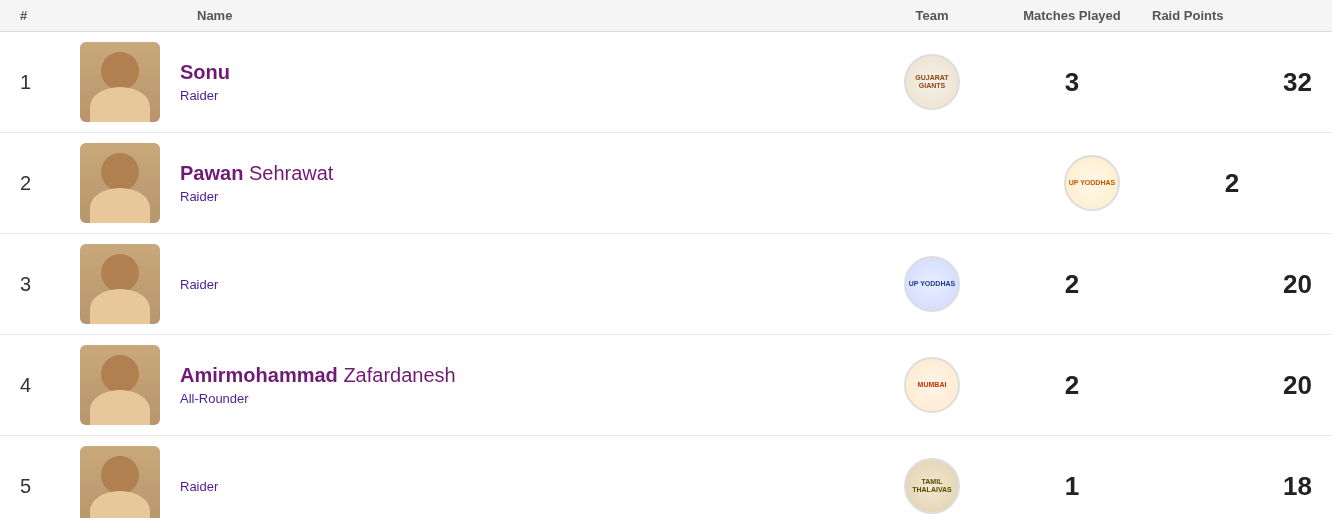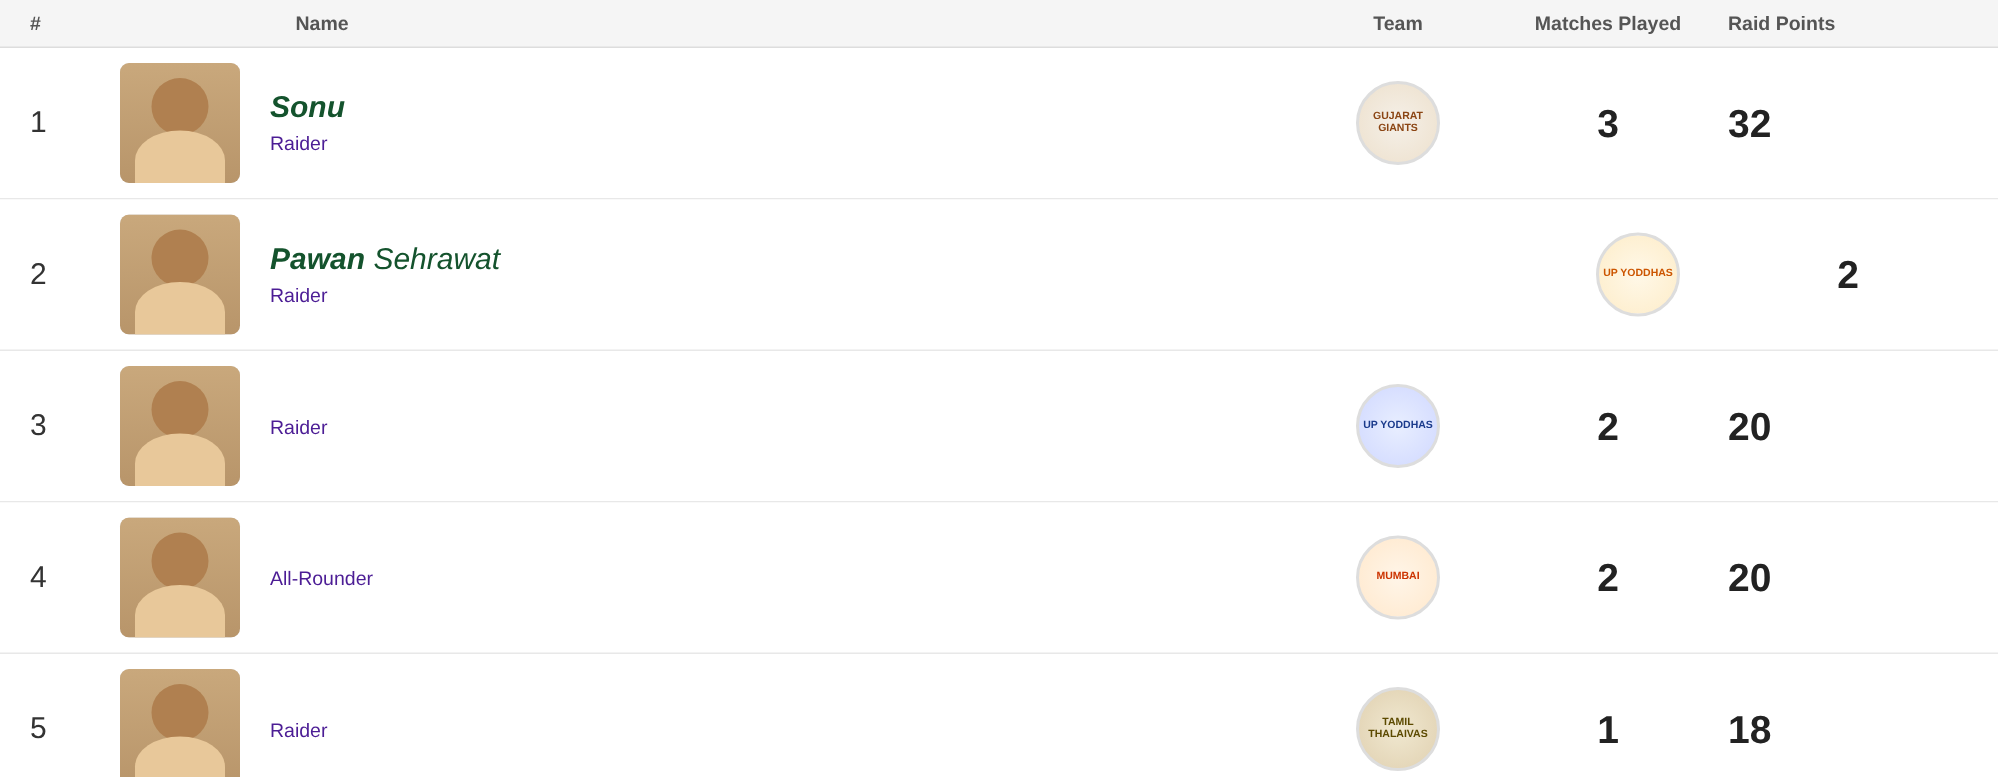--- a/index.html
+++ b/index.html
@@ -100,23 +100,22 @@
 
     .player-info {
       flex: 1;
       display: flex;
       flex-direction: column;
       justify-content: center;
     }
 
     .player-name {
       font-size: 20px;
-      color: #14532d;
+      color: #701a75;
       margin-bottom: 4px;
-      font-style: italic;
     }
 
     .player-name .first-name {
       font-weight: 700;
     }
 
     .player-name .last-name {
       font-weight: 400;
     }
 
@@ -153,21 +152,21 @@
       width: 160px;
       text-align: center;
       flex-shrink: 0;
       font-size: 26px;
       font-weight: 700;
       color: #222;
     }
 
     .raid-cell {
       width: 160px;
-      text-align: left;
+      text-align: right;
       flex-shrink: 0;
       font-size: 26px;
       font-weight: 700;
       color: #222;
     }
 
     
     .avatar-face {
       width: 100%;
       height: 100%;
@@ -306,20 +305,23 @@
     </div>
     <div class="matches-cell">2</div>
     <div class="raid-cell">20</div>
   </div>
       <div class="table-row">
     <div class="rank-cell">4</div>
     <div class="player-avatar">
       <div class="avatar-face"></div>
     </div>
     <div class="player-info">
+      <div class="player-name">
+        <span class="first-name">Amirmohammad</span> <span class="last-name">Zafardanesh</span>
+      </div>
       <div class="player-role">All-Rounder</div>
     </div>
     <div class="team-logo">
       <div class="team-logo-circle logo-mumbai">
         <span class="logo-text">MUMBAI</span>
       </div>
     </div>
     <div class="matches-cell">2</div>
     <div class="raid-cell">20</div>
   </div>

